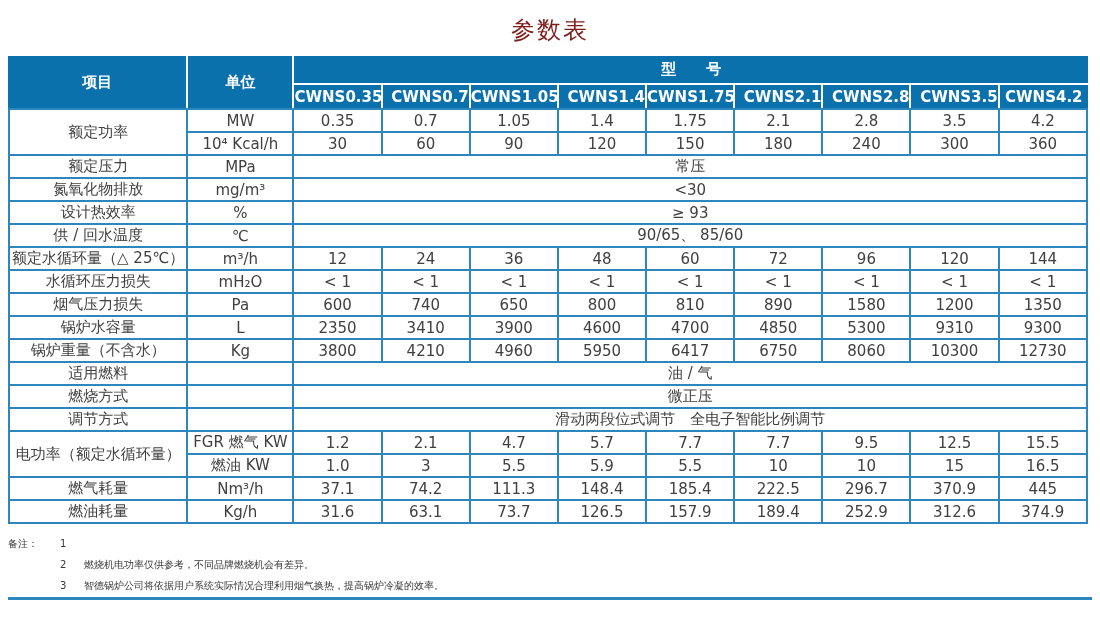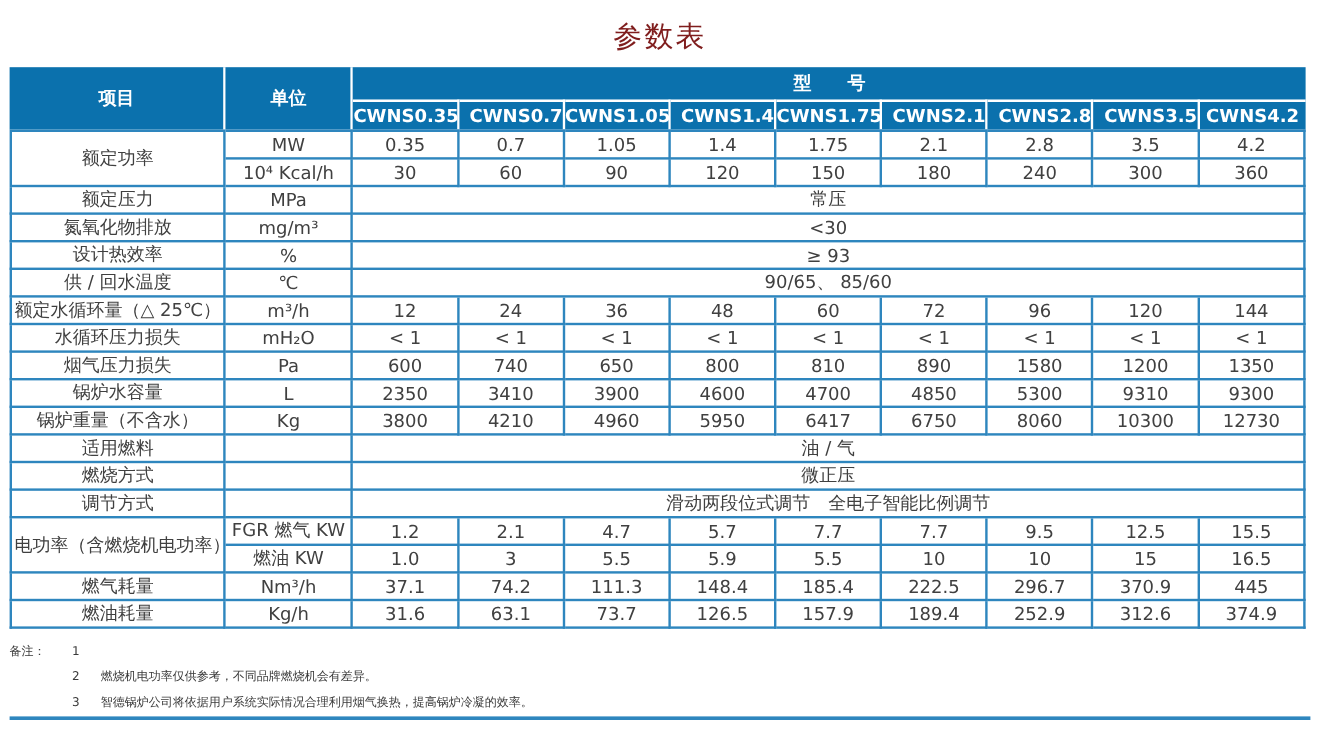--- a/index.html
+++ b/index.html
@@ -201,21 +201,21 @@
         <td class="col-label">燃烧方式</td>
         <td></td>
         <td colspan="9">微正压</td>
       </tr>
       <tr>
         <td class="col-label">调节方式</td>
         <td></td>
         <td colspan="9">滑动两段位式调节　全电子智能比例调节</td>
       </tr>
       <tr>
-        <td class="col-label" rowspan="2">电功率（含燃烧机电功率）</td>
+        <td class="col-label" rowspan="2">电功率（额定水循环量）</td>
         <td>FGR 燃气 KW</td>
         <td>1.2</td>
         <td>2.1</td>
         <td>4.7</td>
         <td>5.7</td>
         <td>7.7</td>
         <td>7.7</td>
         <td>9.5</td>
         <td>12.5</td>
         <td>15.5</td>

